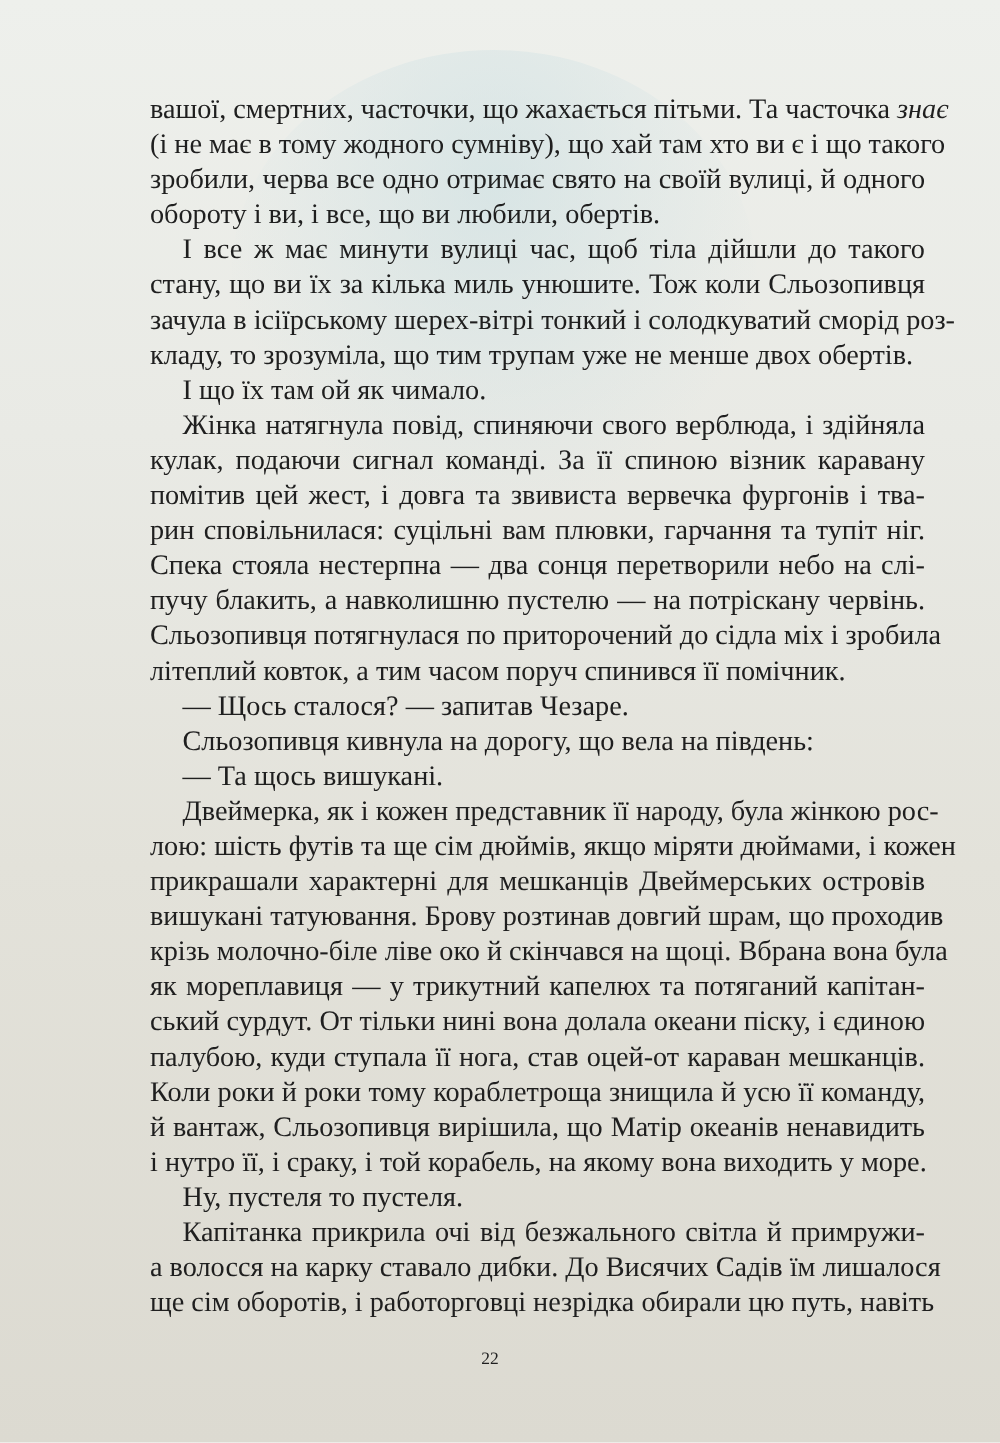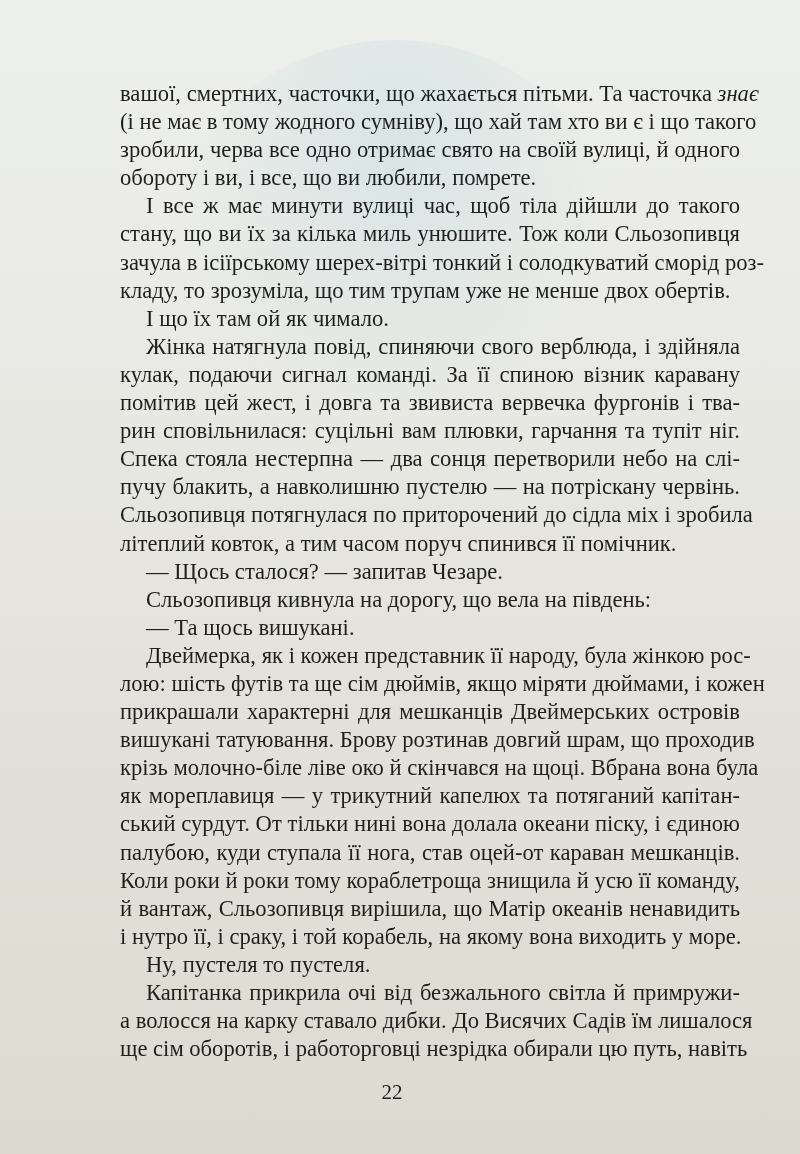--- a/index.html
+++ b/index.html
@@ -8,42 +8,42 @@
     background: linear-gradient(180deg, #eef0ec 0%, #e9eae5 30%, #e3e2da 60%, #dcdad1 100%);
     font-family: "Liberation Serif", "DejaVu Serif", serif;
     color: #1f1f1f;
   }
   .ghost {
     position: absolute; left: 185px; top: 40px; width: 420px; height: 360px;
     border-radius: 50% 50% 8% 8%;
     background: radial-gradient(ellipse at 50% 30%, rgba(200,222,226,0.55) 0%, rgba(210,226,228,0.25) 50%, rgba(230,234,232,0) 75%);
   }
   .text-block {
-    position: absolute; left: 120px; top: 80px; width: 620px;
+    position: absolute; left: 120px; top: 73px; width: 620px;
     font-size: 22.6px; line-height: 28.1px;
   }
   .line { white-space: nowrap; display: block; text-align: justify; text-align-last: justify; height: 28.1px; }
   .line.last { text-align-last: left; }
   .line.indent { padding-left: 26px; }
   .line em { font-style: italic; }
   .page-number {
     position: absolute; left: 0; width: 784px; top: 1080px; text-align: center;
-    font-size: 21px;
+    font-size: 14px;
   }
 </style>
 </head>
 <body>
 
 <div class="ghost"></div>
 
 <div class="text-block" id="text-block">
     <span class="line"><span>вашої, смертних, часточки, що жахається пітьми. Та часточка </span><em>знає</em></span>
     <span class="line"><span>(і не має в тому жодного сумніву), що хай там хто ви є і що такого</span></span>
     <span class="line"><span>зробили, черва все одно отримає свято на своїй вулиці, й одного</span></span>
-    <span class="line last"><span>обороту і ви, і все, що ви любили, помрете.</span></span>
+    <span class="line last"><span>обороту і ви, і все, що ви любили, обертів.</span></span>
     <span class="line indent"><span>І все ж має минути вулиці час, щоб тіла дійшли до такого</span></span>
     <span class="line"><span>стану, що ви їх за кілька миль унюшите. Тож коли Сльозопивця</span></span>
     <span class="line"><span>зачула в ісіїрському шерех-вітрі тонкий і солодкуватий сморід роз-</span></span>
     <span class="line last"><span>кладу, то зрозуміла, що тим трупам уже не менше двох обертів.</span></span>
     <span class="line indent last"><span>І що їх там ой як чимало.</span></span>
     <span class="line indent"><span>Жінка натягнула повід, спиняючи свого верблюда, і здійняла</span></span>
     <span class="line"><span>кулак, подаючи сигнал команді. За її спиною візник каравану</span></span>
     <span class="line"><span>помітив цей жест, і довга та звивиста вервечка фургонів і тва-</span></span>
     <span class="line"><span>рин сповільнилася: суцільні вам плювки, гарчання та тупіт ніг.</span></span>
     <span class="line"><span>Спека стояла нестерпна — два сонця перетворили небо на слі-</span></span>

